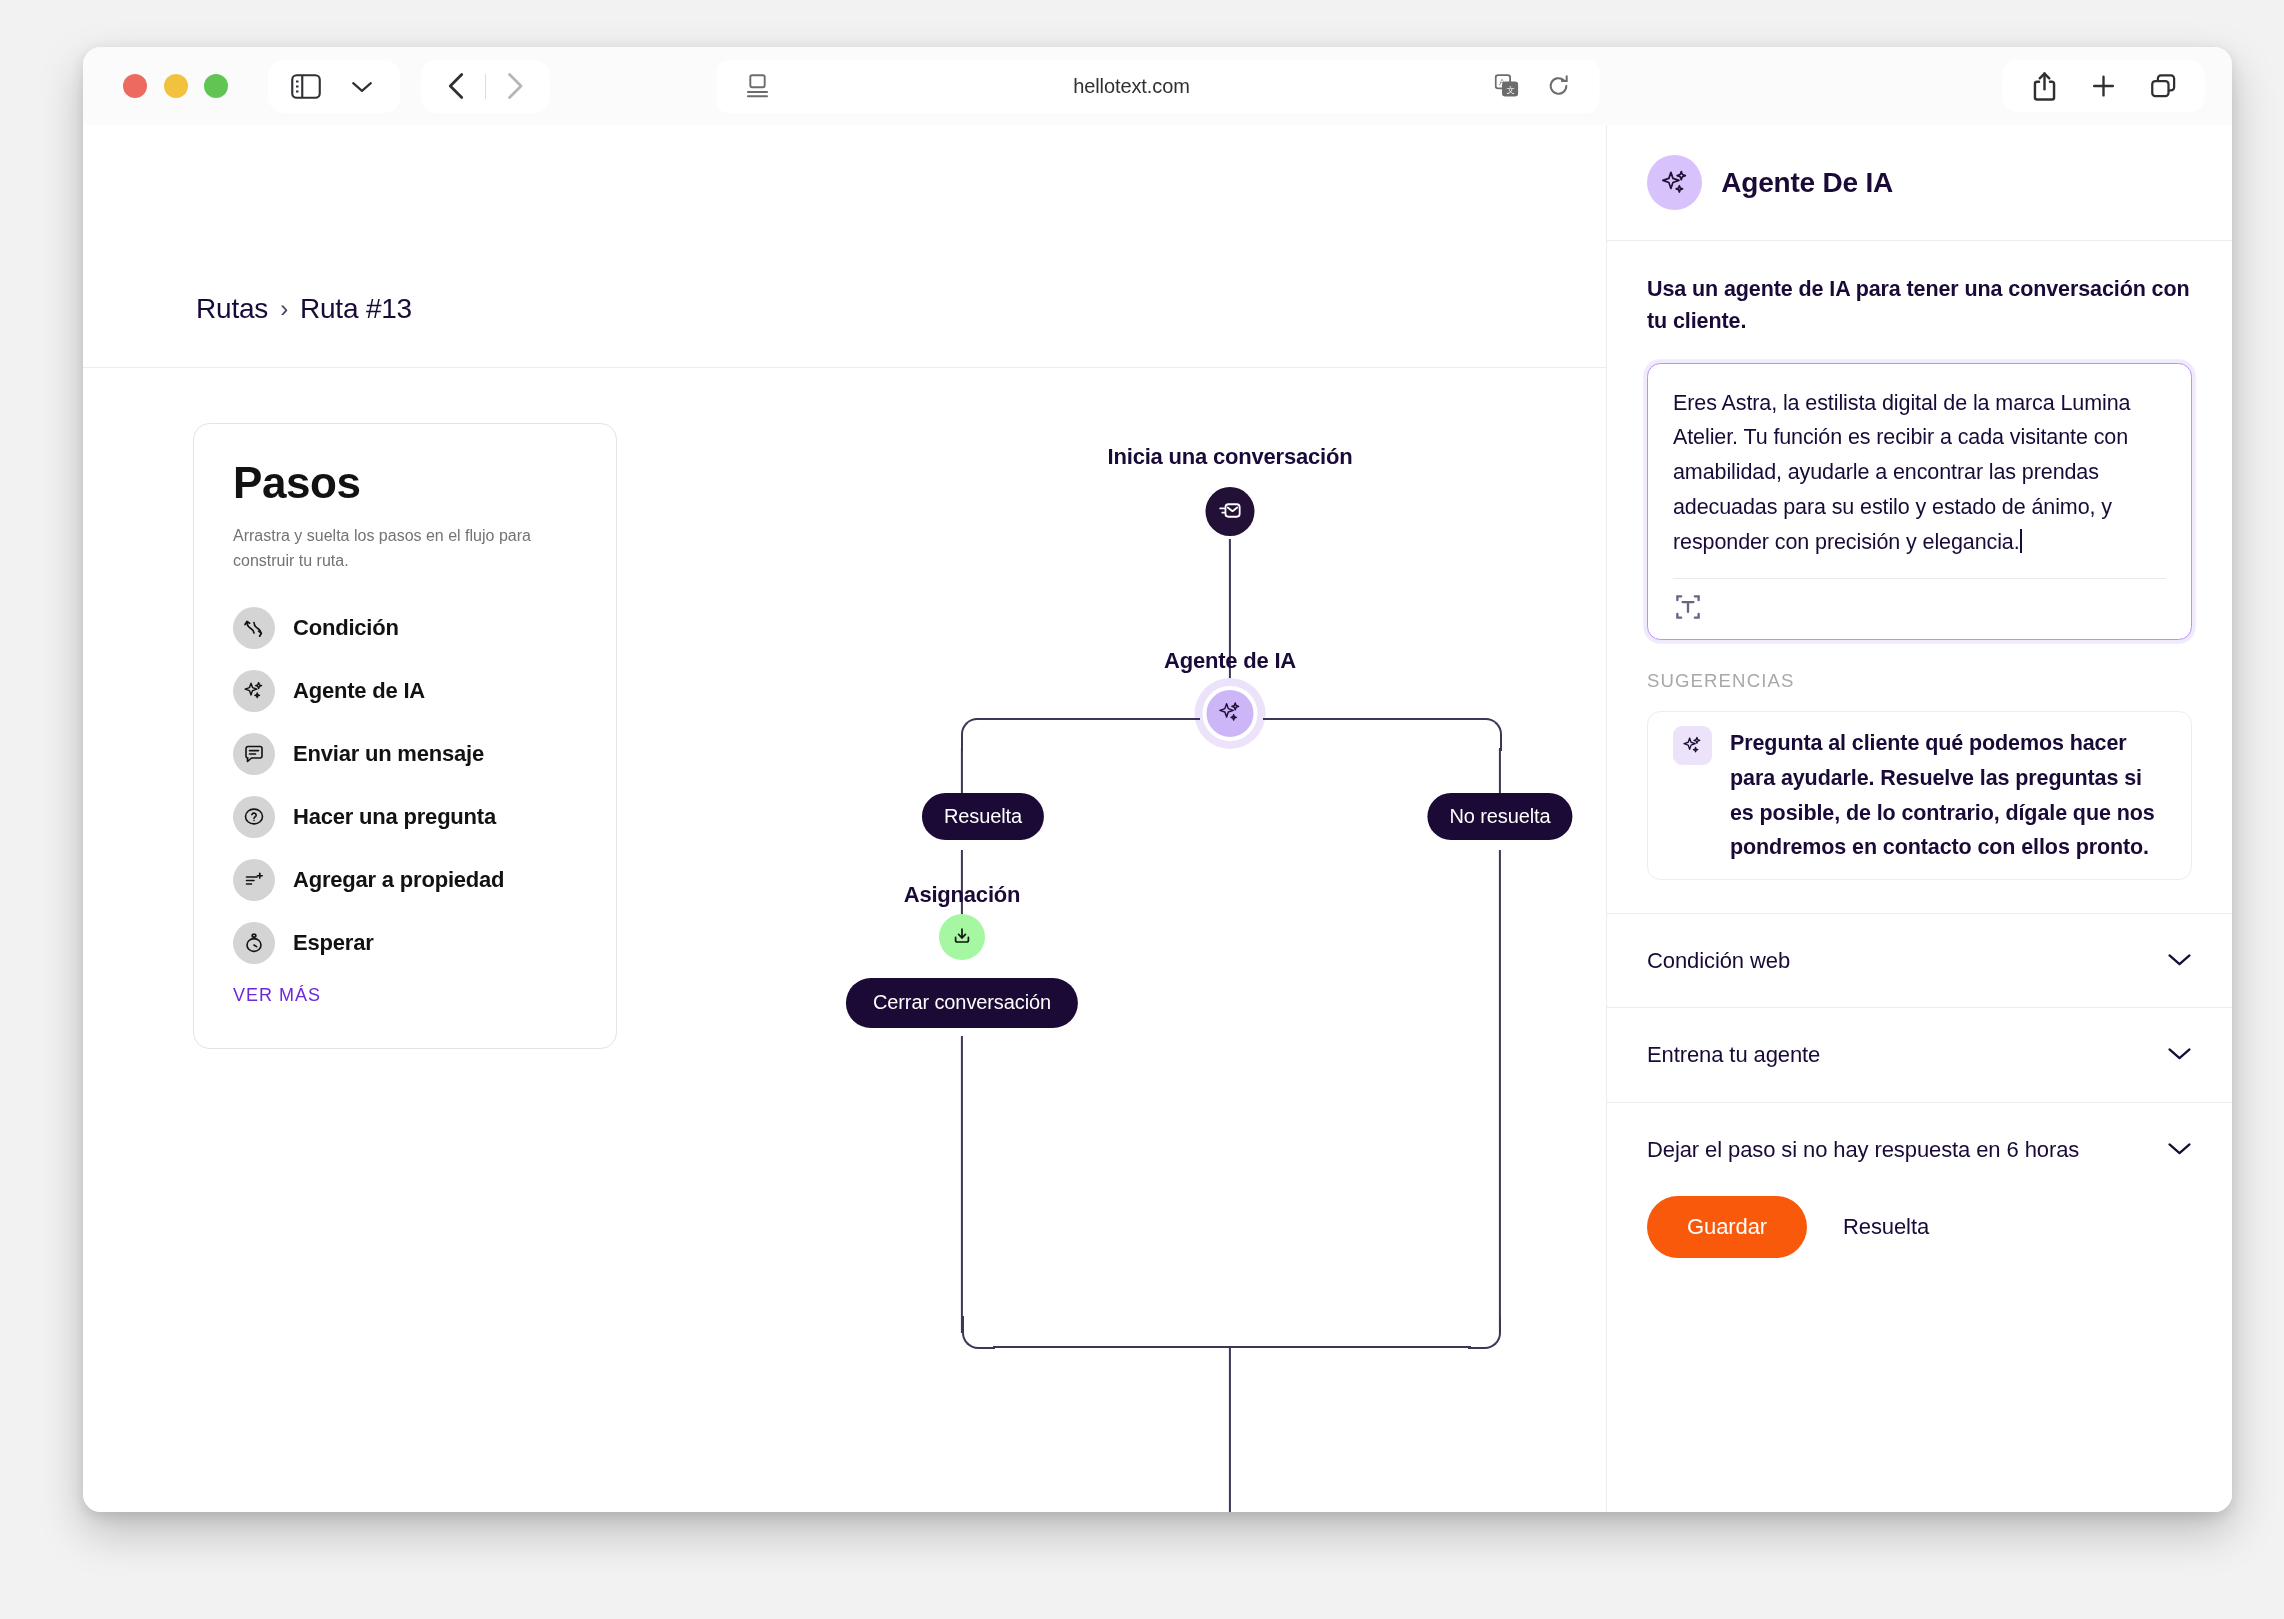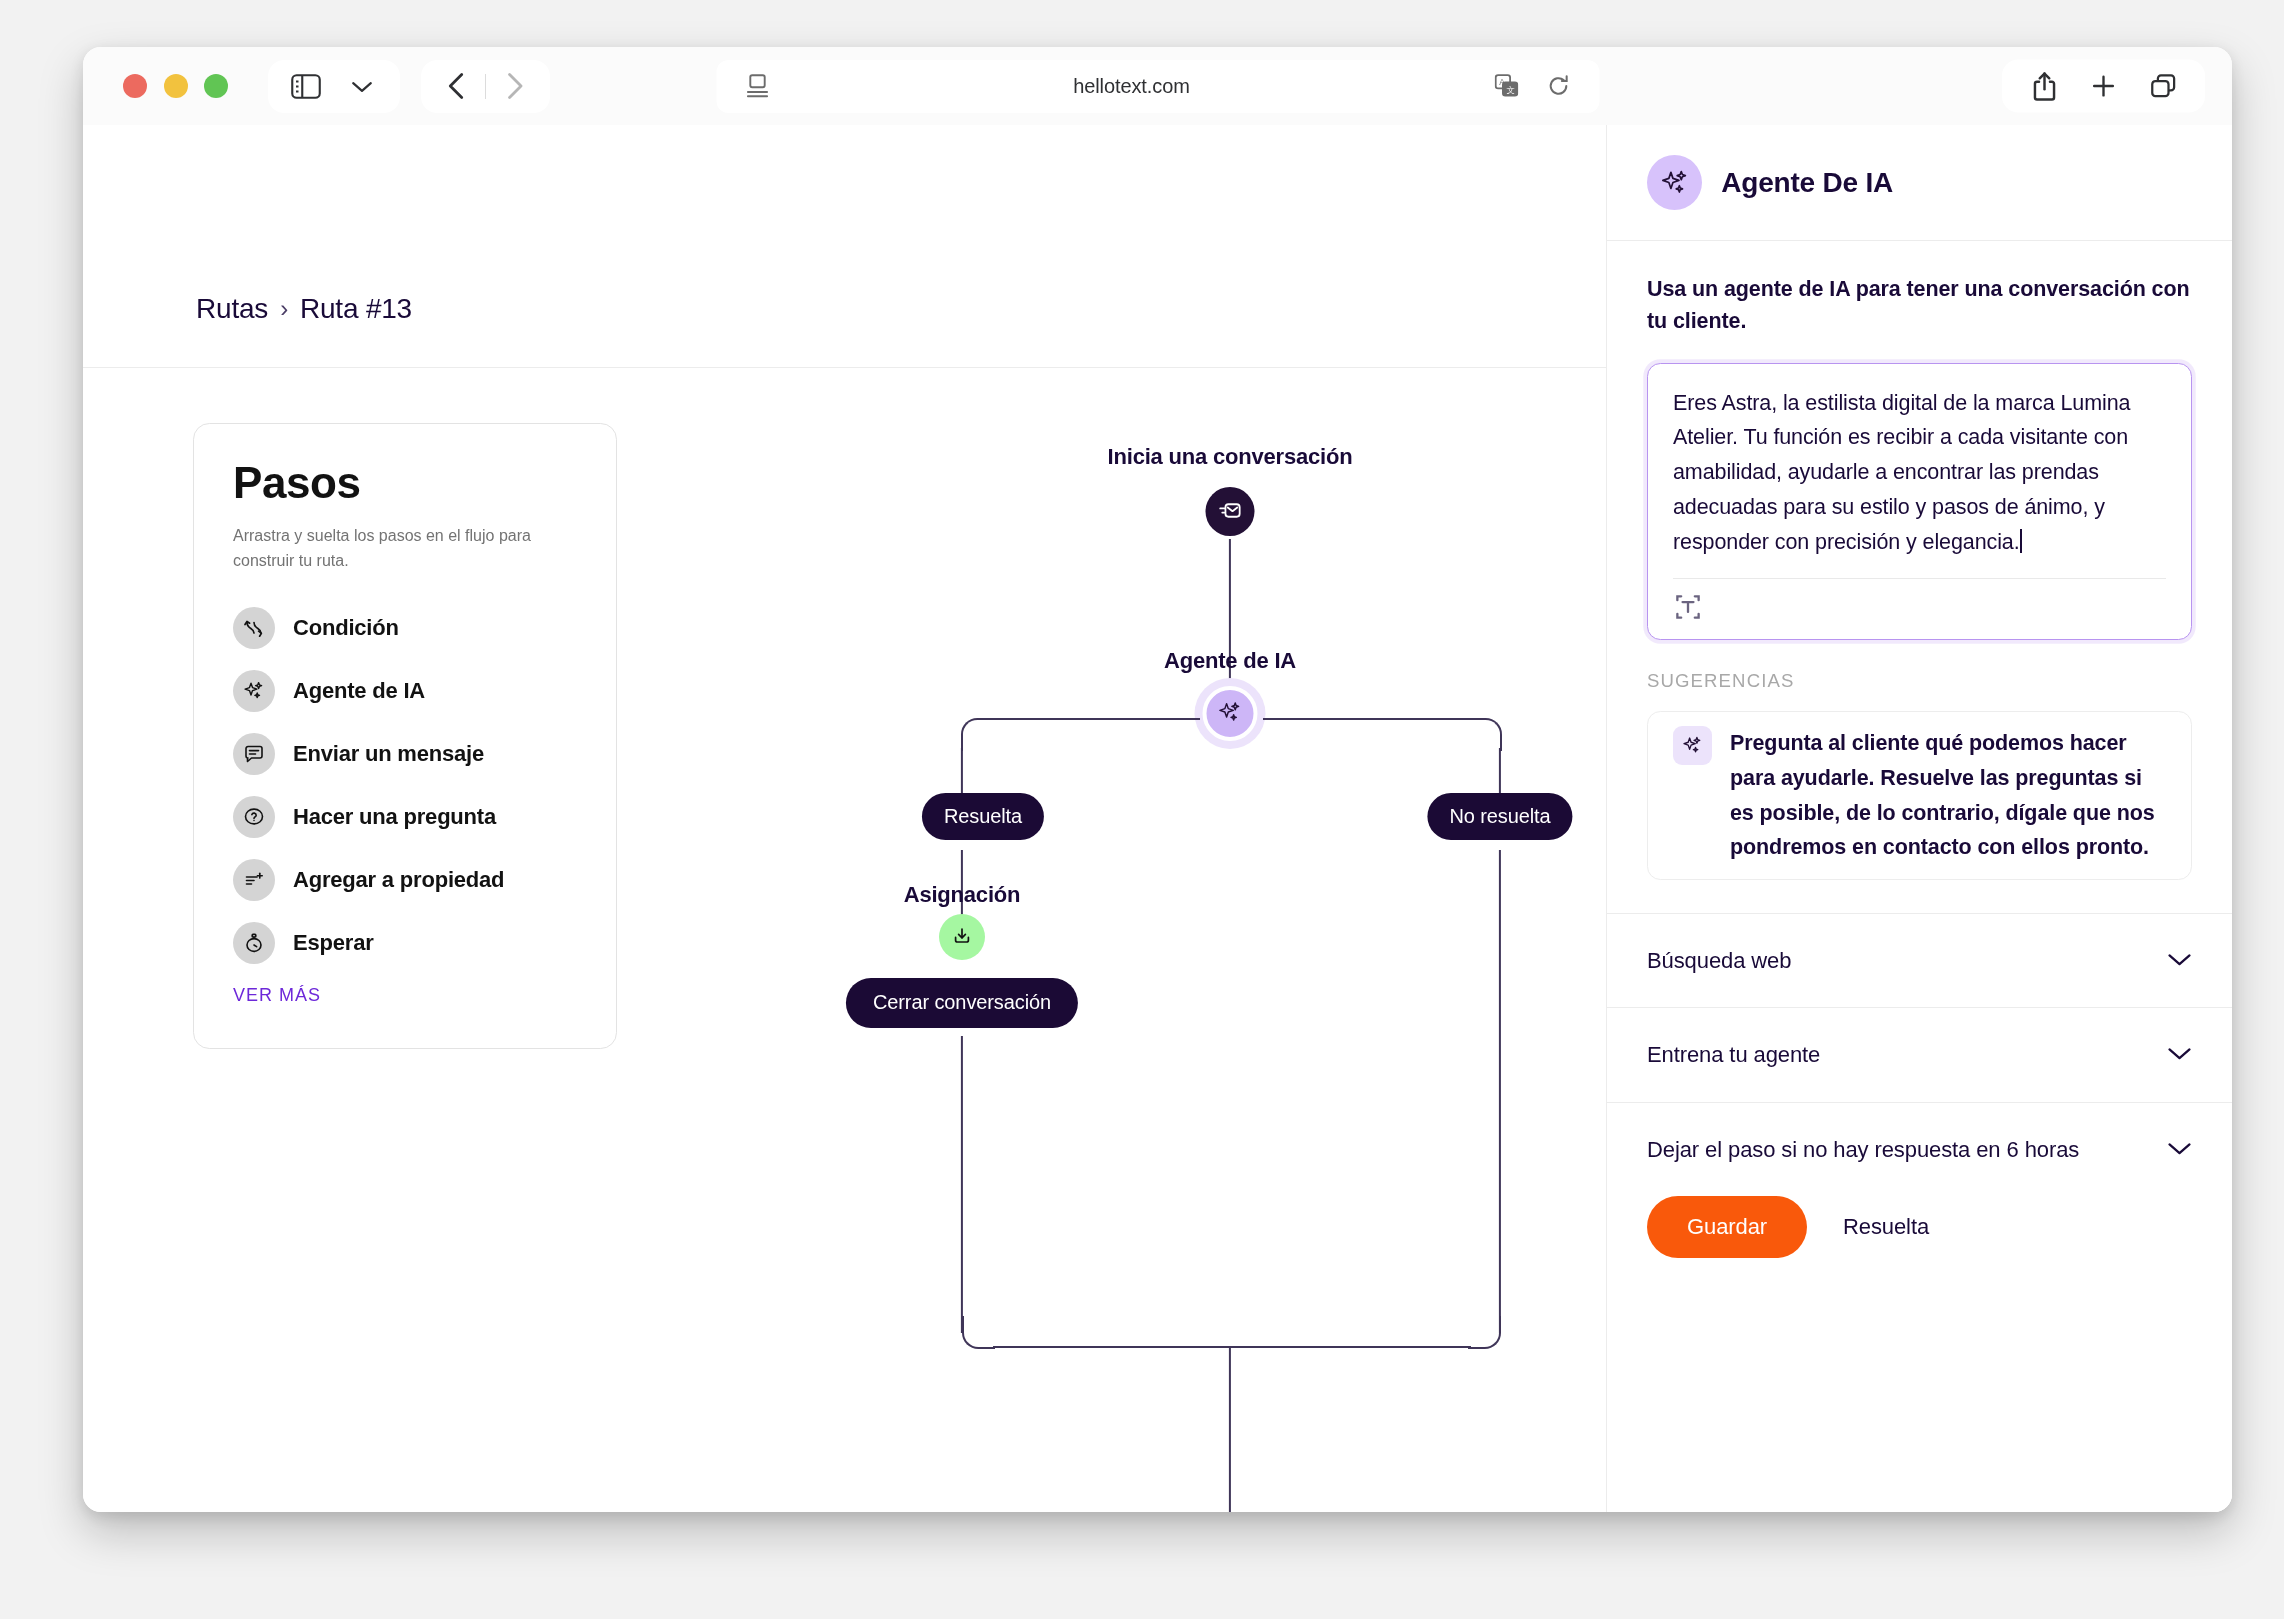--- a/index.html
+++ b/index.html
@@ -647,21 +647,21 @@
             <path d="M14.2 13 L14.8 14.7 L16.5 15.3 L14.8 15.9 L14.2 17.6 L13.6 15.9 L11.9 15.3 L13.6 14.7 Z"></path>
           </svg>
         </span>
         <span id="panel-title">Agente De IA</span>
       </div>
 
       <div id="panel-body">
         <div id="panel-desc">Usa un agente de IA para tener una conversación con tu cliente.</div>
 
         <div id="prompt-box">
-          <div><span id="prompt-text">Eres Astra, la estilista digital de la marca Lumina Atelier. Tu función es recibir a cada visitante con amabilidad, ayudarle a encontrar las prendas adecuadas para su estilo y pasos de ánimo, y responder con precisión y elegancia.</span><span id="prompt-caret"></span></div>
+          <div><span id="prompt-text">Eres Astra, la estilista digital de la marca Lumina Atelier. Tu función es recibir a cada visitante con amabilidad, ayudarle a encontrar las prendas adecuadas para su estilo y estado de ánimo, y responder con precisión y elegancia.</span><span id="prompt-caret"></span></div>
           <div id="prompt-toolbar">
             <span>
               <svg width="30" height="30" viewBox="0 0 22 22" fill="none" stroke="#6b6480" stroke-width="1.7" stroke-linecap="round">
                 <polyline points="6,3.2 3.2,3.2 3.2,6"></polyline>
                 <polyline points="16,3.2 18.8,3.2 18.8,6"></polyline>
                 <polyline points="6,18.8 3.2,18.8 3.2,16"></polyline>
                 <polyline points="16,18.8 18.8,18.8 18.8,16"></polyline>
                 <line x1="7" y1="7.4" x2="15" y2="7.4"></line>
                 <line x1="11" y1="7.4" x2="11" y2="14.6"></line>
               </svg>
@@ -677,21 +677,21 @@
               <path d="M8 3.2 L9.5 7.6 L13.9 9.1 L9.5 10.6 L8 15 L6.5 10.6 L2.1 9.1 L6.5 7.6 Z"></path>
               <path d="M15.6 2.6 L16.4 4.8 L18.6 5.6 L16.4 6.4 L15.6 8.6 L14.8 6.4 L12.6 5.6 L14.8 4.8 Z"></path>
               <path d="M14.2 13 L14.8 14.7 L16.5 15.3 L14.8 15.9 L14.2 17.6 L13.6 15.9 L11.9 15.3 L13.6 14.7 Z"></path>
             </svg>
           </span>
           <span id="suggestion-text">Pregunta al cliente qué podemos hacer para ayudarle. Resuelve las preguntas si es posible, de lo contrario, dígale que nos pondremos en contacto con ellos pronto.</span>
         </div>
       </div>
 
       <div class="accordion-row">
-        <span class="accordion-label">Búsqueda web</span>
+        <span class="accordion-label">Condición web</span>
         <span class="chev">
           <svg width="25" height="16.3" viewBox="0 0 20 12" fill="none" stroke="currentColor" stroke-width="1.8" stroke-linecap="round" stroke-linejoin="round">
             <polyline points="2,3 10,10 18,3"></polyline>
           </svg>
         </span>
       </div>
 
       <div class="accordion-row">
         <span class="accordion-label">Entrena tu agente</span>
         <span class="chev">

